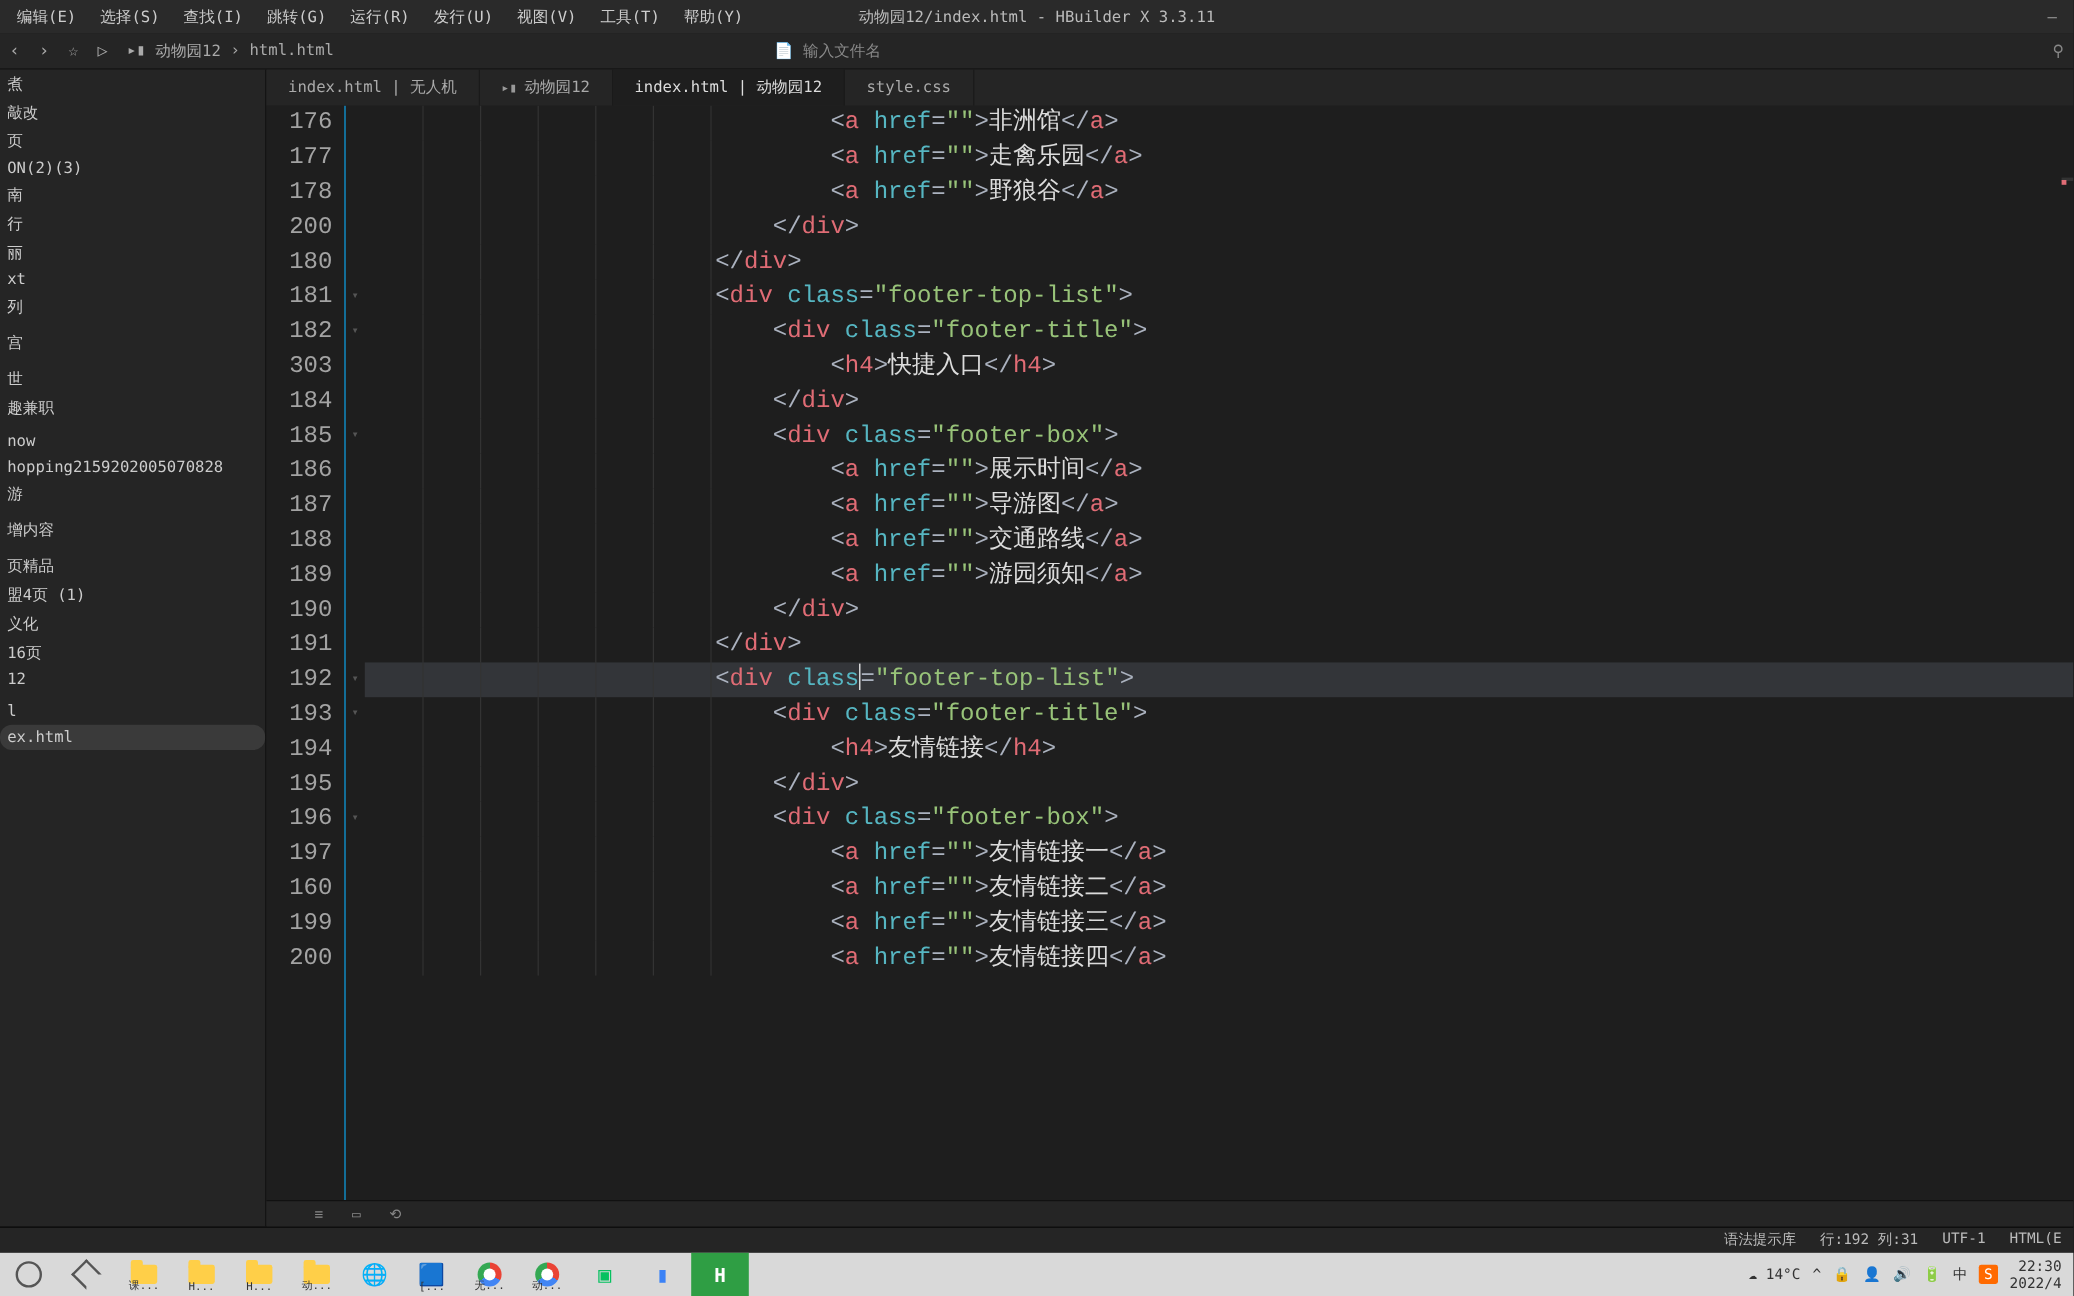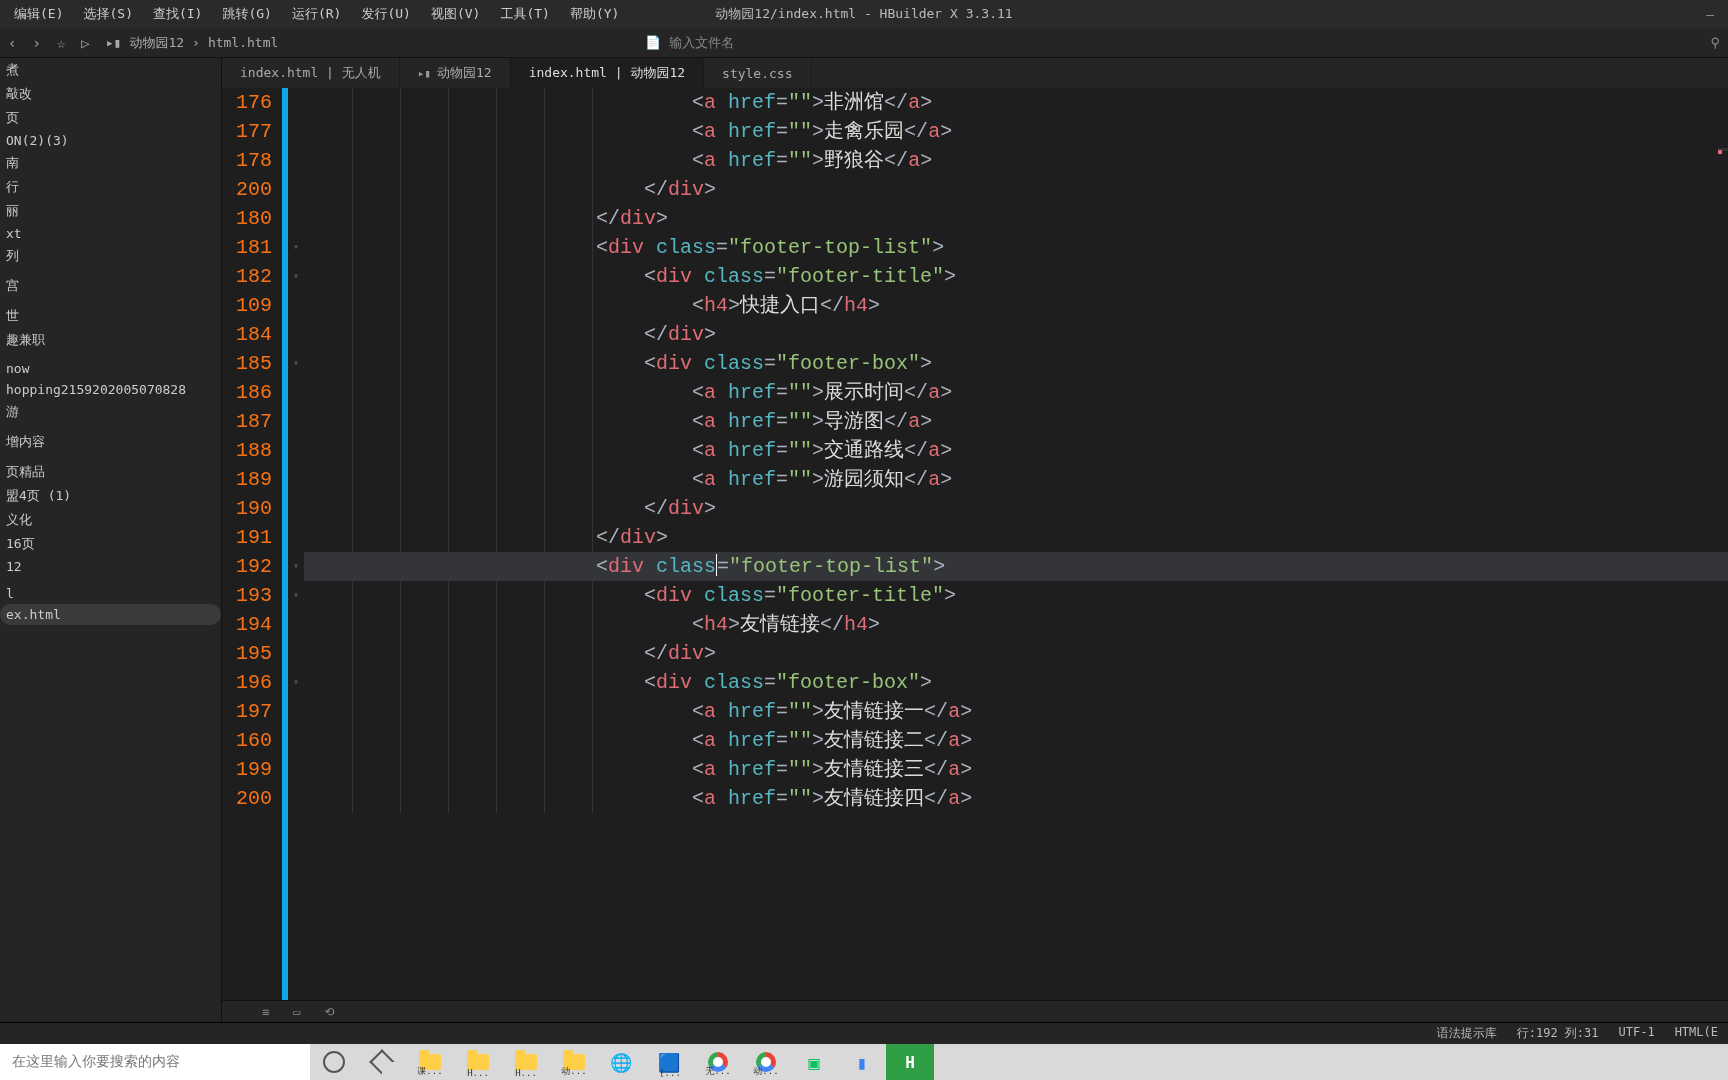--- a/index.html
+++ b/index.html
@@ -128,23 +128,23 @@
   display: flex;
   font-family: Consolas, "Courier New", monospace;
   font-size: 20px;
   line-height: 29px;
   overflow: hidden;
   position: relative;
 }
 .gutter {
   width: 66px;
   text-align: right;
-  color: #f97316;
+  color: #a3a3a3;
   background: #1e1e1e;
-  border-right: 6px solid #0ea5e9;
+  border-right: 1px solid #0ea5e9;
   padding-right: 10px;
   user-select: none;
 }
 .gutter .ln { height: 29px; }
 .fold-gutter {
   width: 16px;
   color: #555;
   font-size: 10px;
 }
 .fold-gutter .fm { height: 29px; display:flex; align-items:center; justify-content:center; }
@@ -374,21 +374,21 @@
       </div>
     <div class="editor">
       <div class="gutter" id="gutter">
           <div class="ln">176</div>
           <div class="ln">177</div>
           <div class="ln">178</div>
           <div class="ln">200</div>
           <div class="ln">180</div>
           <div class="ln">181</div>
           <div class="ln">182</div>
-          <div class="ln">109</div>
+          <div class="ln">303</div>
           <div class="ln">184</div>
           <div class="ln">185</div>
           <div class="ln">186</div>
           <div class="ln">187</div>
           <div class="ln">188</div>
           <div class="ln">189</div>
           <div class="ln">190</div>
           <div class="ln">191</div>
           <div class="ln">192</div>
           <div class="ln">193</div>
@@ -443,23 +443,20 @@
 <div class="statusbar">
   <div class="sb-right">
     <span>语法提示库</span>
     <span>行:192 列:31</span>
     <span>UTF-1</span>
     <span>HTML(E</span>
   </div>
 </div>
 
 <div class="taskbar">
-  <div class="search">
-    <span>在这里输入你要搜索的内容</span>
-  </div>
   <div class="tb-icons">
     <div class="tb-item">
         <div class="tb-circle"></div>
       </div>
     <div class="tb-item">
         <div class="tb-timeline"></div>
       </div>
     <div class="tb-item">
         <div class="folder-ico-tb"></div>
         <span class="lbl">课...</span>
@@ -483,13 +480,27 @@
         <span class="lbl">无...</span>
       </div>
     <div class="tb-item">
         <div class="chrome-dot"></div>
         <span class="lbl">动...</span>
       </div>
     <div class="tb-item" style="color:#07c160">▣</div>
     <div class="tb-item" style="color:#3b82f6">▮</div>
     <div class="tb-item hb active">H</div>
   </div>
+  <div class="tray">
+    <span><span>☁</span> <span>14°C</span></span>
+    <span>^</span>
+    <span>🔒</span>
+    <span>👤</span>
+    <span>🔊</span>
+    <span>🔋</span>
+    <span>中</span>
+    <span style="background:#ff6a00;color:#fff;padding:1px 4px;border-radius:2px">S</span>
+    <div class="clock">
+      <div>22:30</div>
+      <div>2022/4</div>
+    </div>
+  </div>
 </div>
 
 </body></html>

